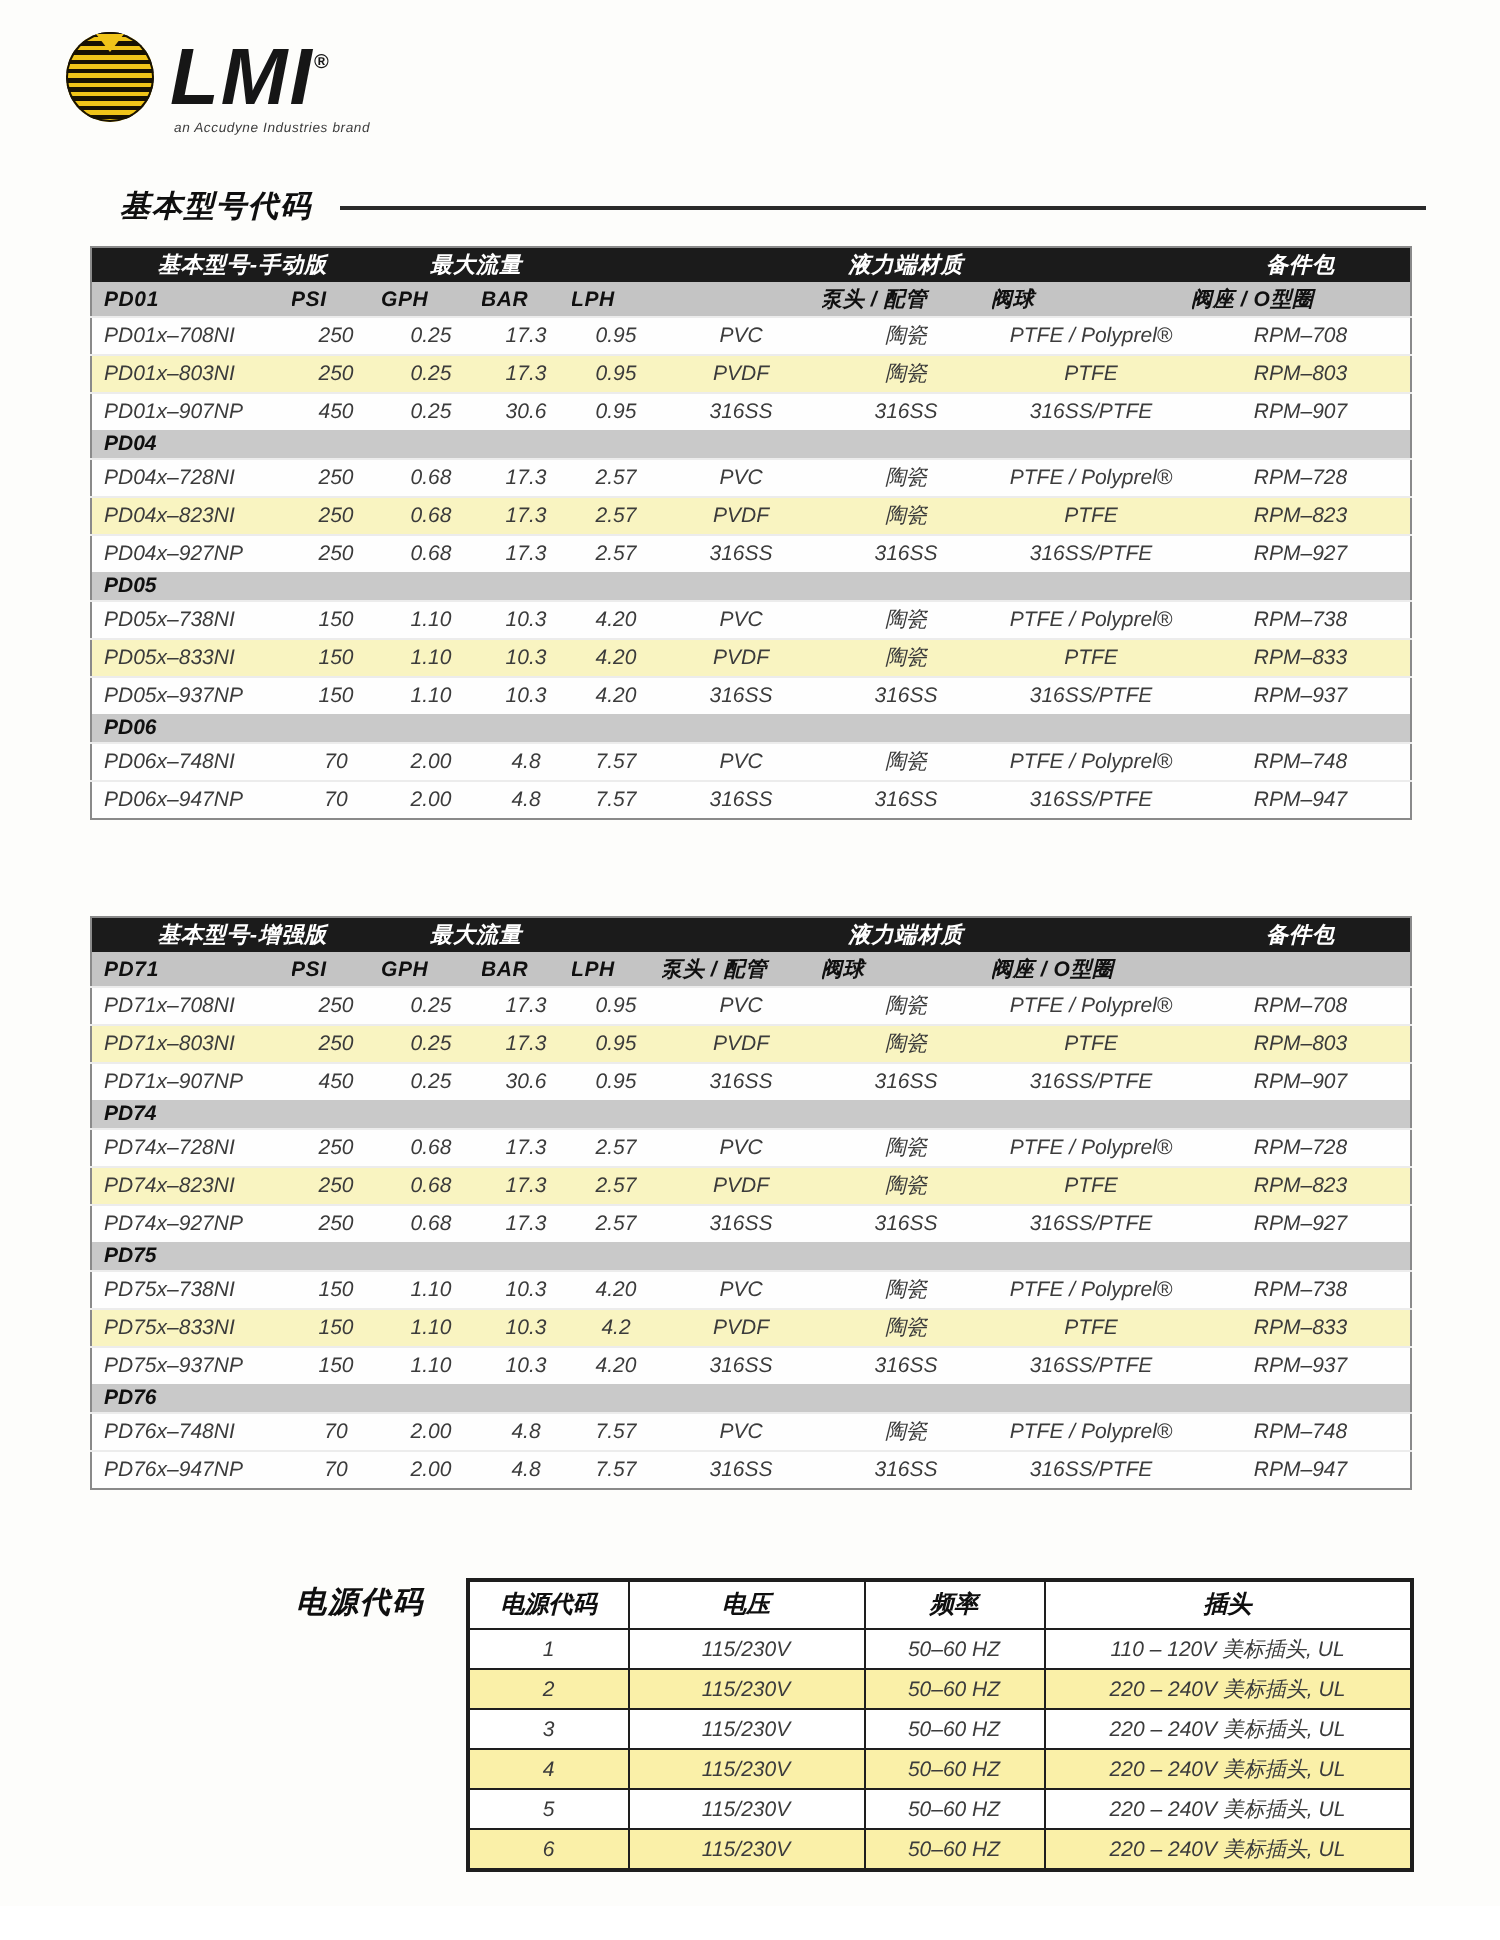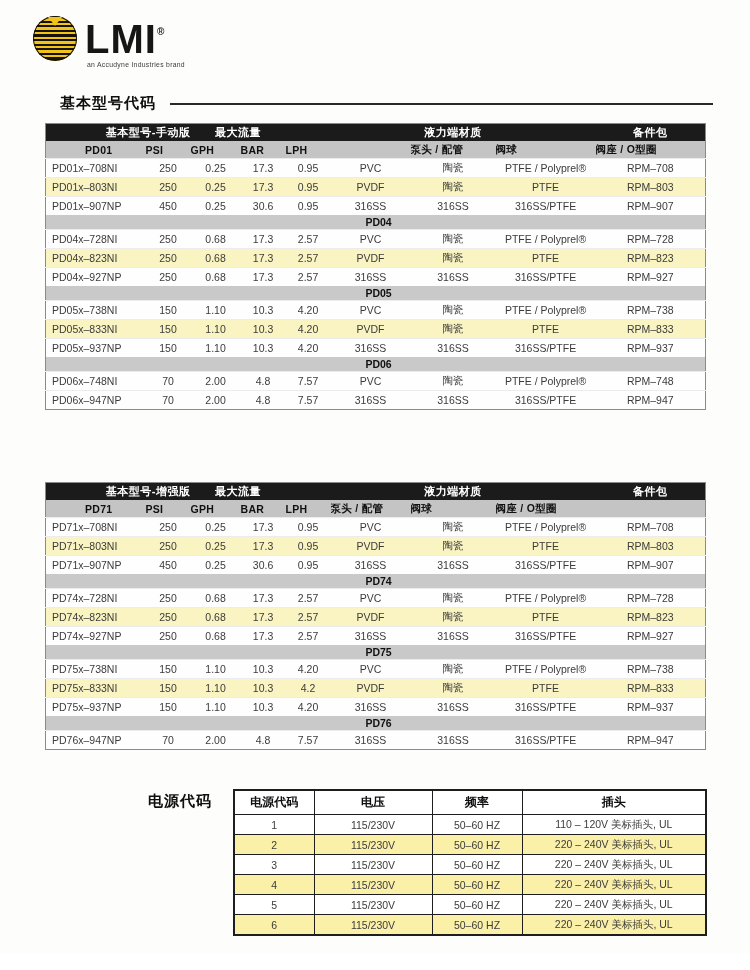--- a/index.html
+++ b/index.html
@@ -1,18 +1,18 @@
 <!DOCTYPE html>
 <html><head>
 <meta charset="utf-8">
 <style>
   html,body{margin:0;padding:0;background:#ffffff;}
   .page{
     position:relative;width:750px;height:953px;background:#fdfdfb;
-    font-family:"Liberation Sans","DejaVu Sans",sans-serif;overflow:hidden;color:#222;
+    font-family:"Liberation Sans","DejaVu Sans",sans-serif;overflow:hidden;color:#222;font-style:italic;
   }
   
   .logo{position:absolute;top:13px;left:33px;display:flex;align-items:flex-start;}
   .globe{
     width:44px;height:45px;border-radius:50%;margin-top:3px;
     background:repeating-linear-gradient(180deg,#181203 0px,#181203 2.3px,var(--logo-yellow) 2.3px,var(--logo-yellow) 4.6px);
     box-shadow:inset 0 0 0 1px #181203;position:relative;
   }
   .globe::after{
     content:"";position:absolute;top:1px;left:50%;transform:translateX(-50%);
@@ -26,35 +26,35 @@
   
   .section-head{position:absolute;top:94px;left:60px;width:655px;display:flex;align-items:center;}
   .section-title{font-size:15px;font-weight:bold;color:#0f0f0f;margin:0;letter-spacing:1px;}
   .rule{flex:1;height:2px;background:#2a2a2a;margin-left:14px;margin-right:2px;}
   
   .model-table{
     position:absolute;left:45px;width:660px;border-collapse:collapse;table-layout:fixed;
     border:1px solid #8a8a8a;
   }
   .t1{top:123px;}
-  .t2{top:482px;border-radius:19px;}
+  .t2{top:458px;border-radius:19px;}
   .model-table th,.model-table td{padding:0;white-space:nowrap;overflow:hidden;}
   .hdr-black th{
     background:var(--header-black);color:#fff;height:17px;
     font-size:11px;font-weight:bold;text-align:center;letter-spacing:.5px;
   }
-  .hdr-black th.left{text-align:right;padding-left:6px;}
+  .hdr-black th.left{text-align:center;padding-left:6px;}
   .hdr-gray td{
     background:var(--subheader-gray);color:#101010;height:17px;
     font-size:10.5px;font-weight:bold;text-align:left;letter-spacing:.3px;
   }
-  .hdr-gray td.left{text-align:center;padding-left:6px;}
+  .hdr-gray td.left{text-align:left;padding-left:6px;}
   .band td{
     background:var(--band-gray);color:#101010;height:14px;
-    font-size:10.5px;font-weight:bold;text-align:center;padding-left:6px;margin-left:40px;
+    font-size:10.5px;font-weight:bold;text-align:left;padding-left:6px;margin-left:40px;
   }
   .data td{
     height:18px;font-size:10.5px;text-align:center;color:#3b3b3b;
     border-top:1px solid #ececec;background:#fefefe;
   }
   .data td:first-child{text-align:left;padding-left:6px;}
   .yellow td{background:var(--row-yellow);}
   
   .power-label{position:absolute;left:148px;top:792px;font-size:15px;font-weight:bold;color:#0f0f0f;letter-spacing:1px;}
   .power-table{
@@ -389,20 +389,31 @@
           <td>1.10</td>
           <td>10.3</td>
           <td>4.20</td>
           <td>316SS</td>
           <td>316SS</td>
           <td>316SS/PTFE</td>
           <td>RPM–937</td>
         </tr>
         <tr class="band">
           <td colspan="9">PD76</td>
+        </tr>
+        <tr class="data">
+          <td>PD76x–748NI</td>
+          <td>70</td>
+          <td>2.00</td>
+          <td>4.8</td>
+          <td>7.57</td>
+          <td>PVC</td>
+          <td>陶瓷</td>
+          <td>PTFE / Polyprel®</td>
+          <td>RPM–748</td>
         </tr>
         <tr class="data">
           <td>PD76x–947NP</td>
           <td>70</td>
           <td>2.00</td>
           <td>4.8</td>
           <td>7.57</td>
           <td>316SS</td>
           <td>316SS</td>
           <td>316SS/PTFE</td>

